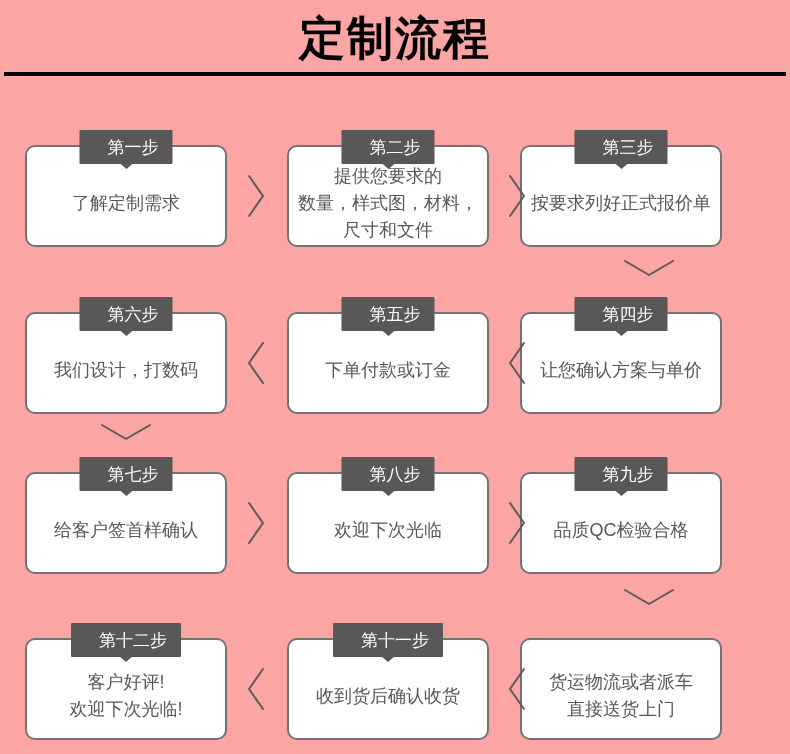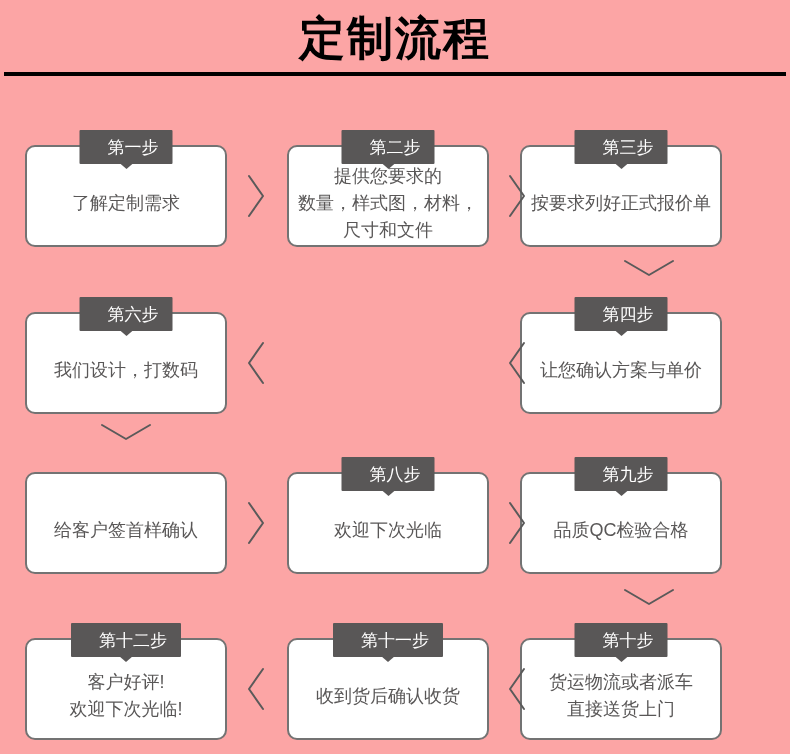--- a/index.html
+++ b/index.html
@@ -106,28 +106,35 @@
       <div class="line">按要求列好正式报价单</div>
     </div>
   </div>
 
   <div class="step c0 r1">
     <div class="badge"><span>第六步</span><span class="pointer"></span></div>
     <div class="step-lines">
       <div class="line">我们设计，打数码</div>
     </div>
   </div>
+  <div class="step c1 r1">
+    <div class="badge"><span>第五步</span><span class="pointer"></span></div>
+    <div class="step-lines">
+      <div class="line">下单付款或订金</div>
+    </div>
+  </div>
   <div class="step c2 r1">
     <div class="badge"><span>第四步</span><span class="pointer"></span></div>
     <div class="step-lines">
       <div class="line">让您确认方案与单价</div>
     </div>
   </div>
 
   <div class="step c0 r2">
+    <div class="badge"><span>第七步</span><span class="pointer"></span></div>
     <div class="step-lines">
       <div class="line">给客户签首样确认</div>
     </div>
   </div>
   <div class="step c1 r2">
     <div class="badge"><span>第八步</span><span class="pointer"></span></div>
     <div class="step-lines">
       <div class="line">欢迎下次光临</div>
     </div>
   </div>
@@ -145,21 +152,20 @@
       <div class="line">欢迎下次光临!</div>
     </div>
   </div>
   <div class="step c1 r3">
     <div class="badge"><span>第十一步</span><span class="pointer"></span></div>
     <div class="step-lines">
       <div class="line">收到货后确认收货</div>
     </div>
   </div>
   <div class="step c2 r3">
-    <div class="badge"><span>第十步</span><span class="pointer"></span></div>
     <div class="step-lines">
       <div class="line">货运物流或者派车</div>
       <div class="line">直接送货上门</div>
     </div>
   </div>
 
   <div class="arrow a-g1 a-r0">
     <svg width="22" height="46" viewBox="0 0 22 46">
         <polyline points="4,3 18,23 4,43" fill="none" stroke="#5a5a5a" stroke-width="2" stroke-linecap="round" stroke-linejoin="round"></polyline>
       </svg>

